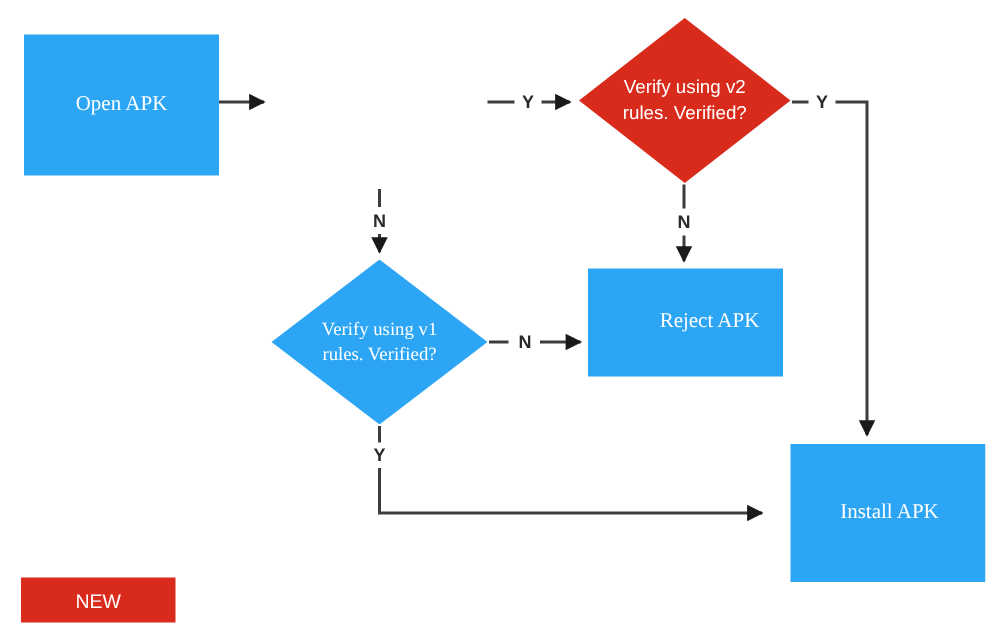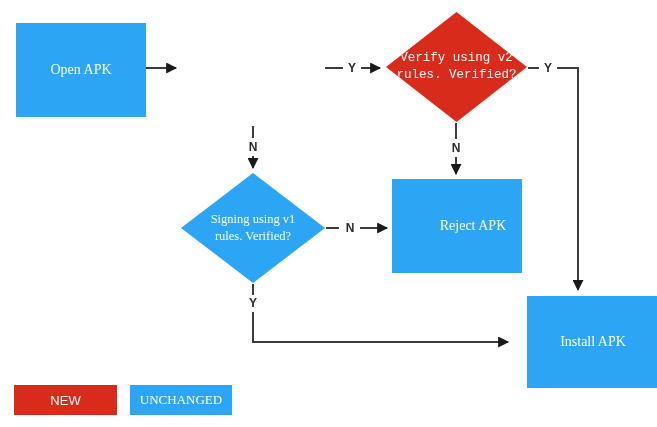--- a/index.html
+++ b/index.html
@@ -38,23 +38,23 @@
   .diamond-node {
     clip-path: polygon(50% 0, 100% 50%, 50% 100%, 0 50%);
     font-size: 12.5px;
     line-height: 17px;
   }
   .node-red { background: var(--new-red); }
   .node-blue { background: var(--unchanged-blue); font-family: Liberation Serif, serif; }
 
   .n-open-apk   { left: 16px;  top: 23px;  width: 130px; height: 94px; }
   .n-d1         { left: 183px; top: 12px;  width: 141px; height: 113px; }
-  .n-d2         { left: 386px; top: 12px;  width: 141px; height: 110px; font-family: Liberation Mono, monospace; }
+  .n-d2         { left: 386px; top: 12px;  width: 141px; height: 110px; }
   .n-d3         { left: 181px; top: 173px; width: 144px; height: 110px; }
-  .n-reject     { left: 392px; top: 179px; width: 130px; height: 94px; padding-left: 32px; }
+  .n-reject     { left: 392px; top: 179px; width: 130px; height: 72px; padding-left: 32px; }
   .n-install    { left: 527px; top: 296px; width: 132px; height: 92px; }
 
   .edge-label {
     position: absolute;
     transform: translate(-50%, -50%);
     font-size: 12px;
     font-weight: bold;
     color: var(--label-text);
   }
   .el-y1 { left: 352px; top: 68px; }
@@ -111,30 +111,29 @@
       <polyline points="253,312 253,342 508,342" marker-end="url(#arrow)"></polyline>
     </g>
   </svg>
 
   <div class="node rect-node node-blue n-open-apk">Open APK</div>
 
 
   <div class="node diamond-node node-red n-d2">Verify using v2
 rules. Verified?</div>
 
-  <div class="node diamond-node node-blue n-d3">Signing using v1
+  <div class="node diamond-node node-blue n-d3">Verify using v1
 rules. Verified?</div>
 
   <div class="node rect-node node-blue n-reject">Reject APK</div>
 
   <div class="node rect-node node-blue n-install">Install APK</div>
 
   <div class="edge-label el-y1">Y</div>
   <div class="edge-label el-y2">Y</div>
   <div class="edge-label el-n1">N</div>
   <div class="edge-label el-n2">N</div>
   <div class="edge-label el-n3">N</div>
   <div class="edge-label el-y3">Y</div>
 
   <div class="legend-item node-red legend-new">NEW</div>
-  <div class="legend-item node-blue legend-unchanged">UNCHANGED</div>
 
 </div>
 
 </body></html>

